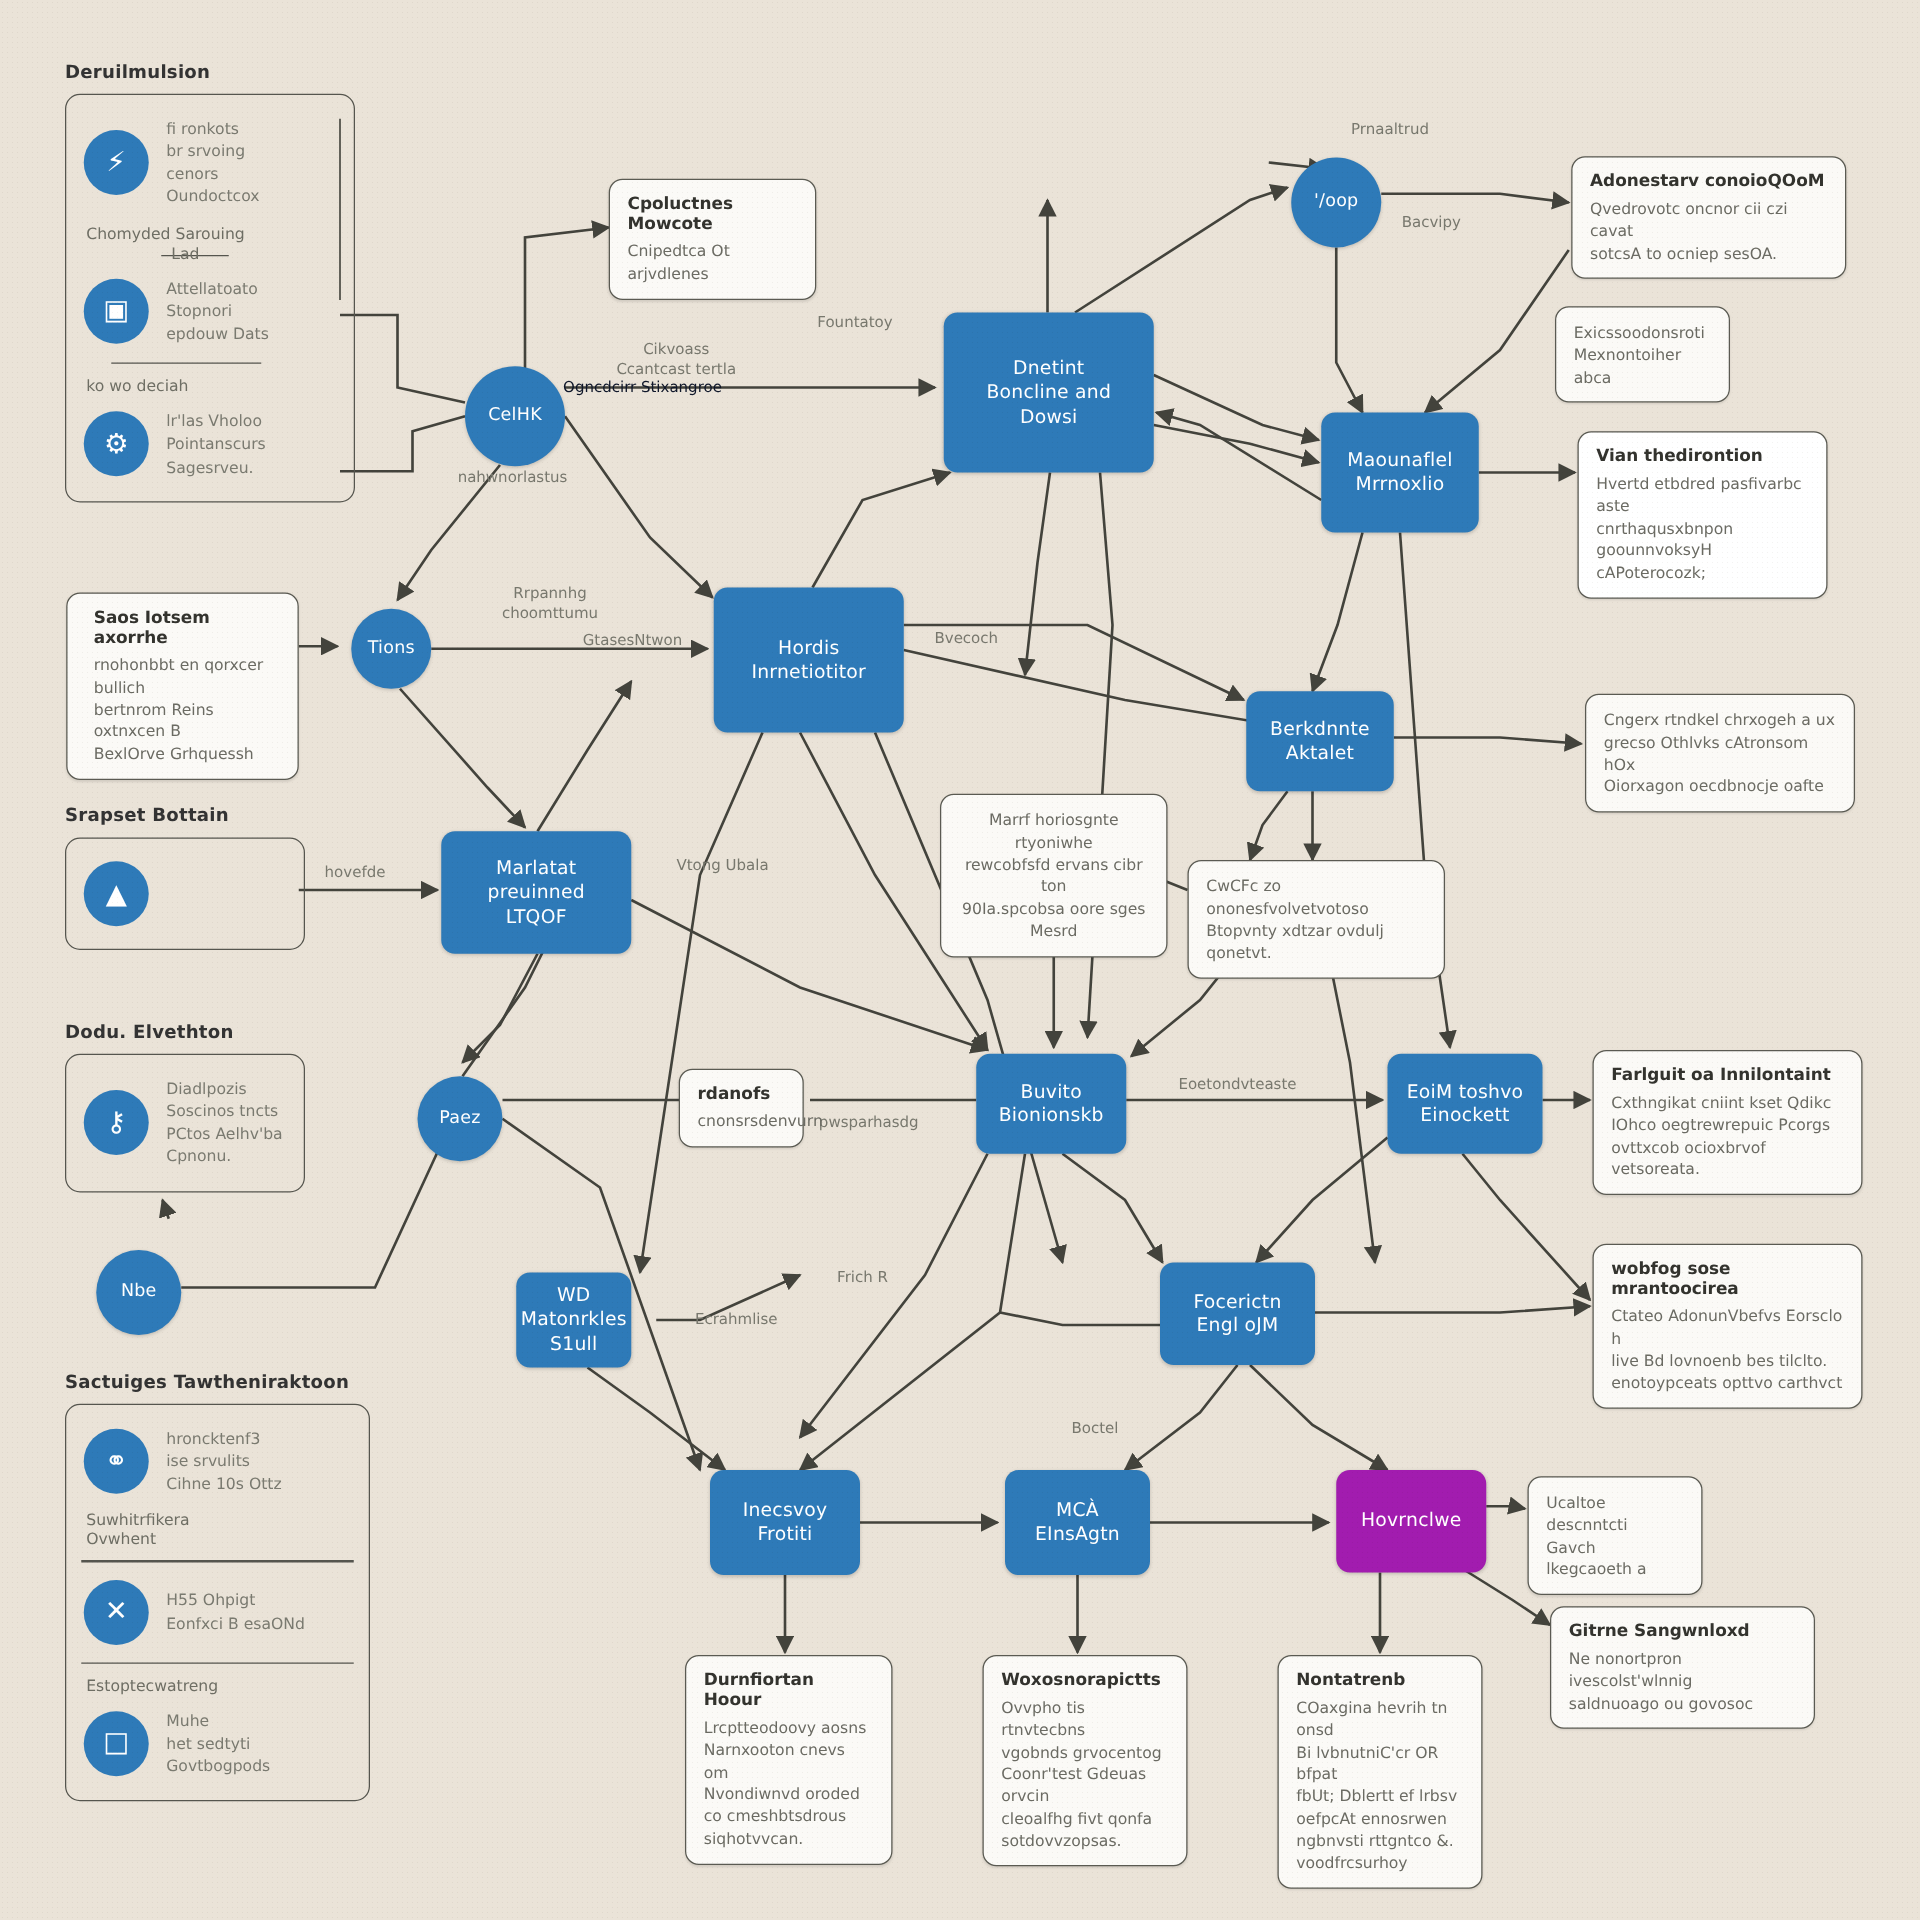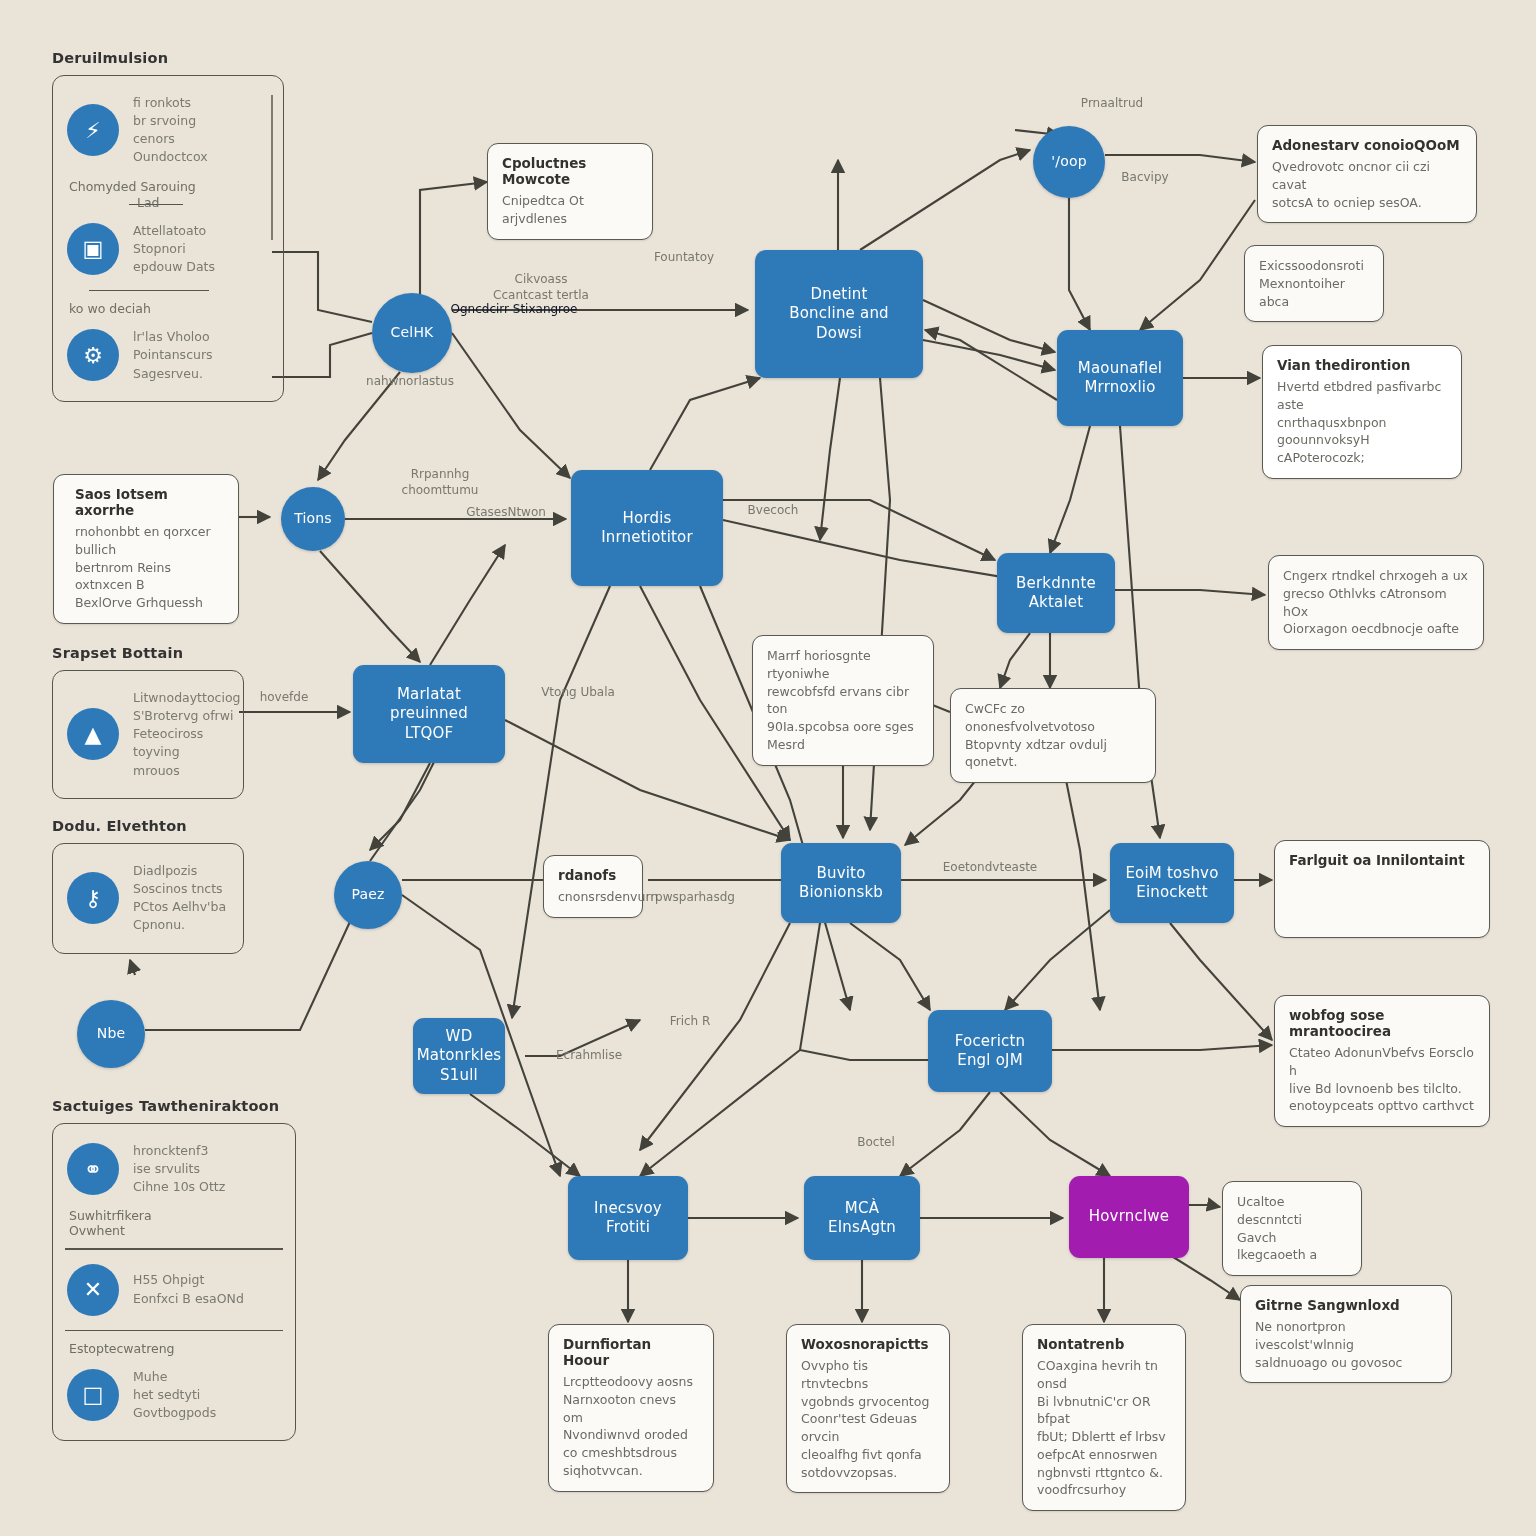--- a/index.html
+++ b/index.html
@@ -194,24 +194,20 @@
 Sagesrveu.</div>
       </div>
     </div>
   </div>
 
   <div class="legend" style="left:52px;top:645px;width:192px;">
     <div class="lgtitle">Srapset Bottain</div>
     <div class="lgbox">
       <div class="lrow">
         <div class="lico">▲</div>
-        <div class="ltext">Litwnodayttociog
-S'Brotervg ofrwi
-Feteociross toyving
-mrouos</div>
       </div>
     </div>
   </div>
 
   <div class="legend" style="left:52px;top:818px;width:192px;">
     <div class="lgtitle">Dodu. Elvethton</div>
     <div class="lgbox">
       <div class="lrow">
         <div class="lico">⚷</div>
         <div class="ltext">Diadlpozis
@@ -339,35 +335,38 @@
         <div class="ctitle">Saos Iotsem axorrhe</div>
         <div class="cbody" style="white-space: pre-line;">rnohonbbt en qorxcer bullich
 bertnrom Reins oxtnxcen B
 BexlOrve Grhquessh</div>
       </div>
       <div class="card noTitle" style="left: 1268px; top: 555px; width: 216px; min-height: 86px; background: rgb(251, 250, 247); border-color: rgb(90, 90, 82);">
         <div class="cbody" style="white-space: pre-line;">Cngerx rtndkel chrxogeh a ux
 grecso Othlvks cAtronsom hOx
 Oiorxagon oecdbnocje oafte</div>
       </div>
-      <div class="card noTitle" style="left: 752px; top: 635px; width: 182px; min-height: 78px; background: rgb(251, 250, 247); border-color: rgb(90, 90, 82);">
+      <div class="card noTitle" style="left: 752px; top: 635px; width: 182px; min-height: 78px; background: rgb(251, 250, 247); border-color: rgb(90, 90, 82); text-align: center;">
         <div class="cbody" style="white-space: pre-line;">Marrf horiosgnte rtyoniwhe
 rewcobfsfd ervans cibr ton
 90Ia.spcobsa oore sges Mesrd</div>
       </div>
       <div class="card noTitle" style="left: 950px; top: 688px; width: 206px; min-height: 62px; background: rgb(251, 250, 247); border-color: rgb(90, 90, 82);">
         <div class="cbody" style="white-space: pre-line;">CwCFc zo ononesfvolvetvotoso
 Btopvnty xdtzar ovdulj qonetvt.</div>
       </div>
       <div class="card" style="left: 543px; top: 855px; width: 100px; min-height: 56px; background: rgb(251, 250, 247); border-color: rgb(90, 90, 82);">
         <div class="ctitle">rdanofs</div>
         <div class="cbody" style="white-space: pre-line;">cnonsrsdenvurn</div>
       </div>
       <div class="card" style="left: 1274px; top: 840px; width: 216px; min-height: 98px; background: rgb(251, 250, 247); border-color: rgb(90, 90, 82);">
         <div class="ctitle">Farlguit oa Innilontaint</div>
+        <div class="cbody" style="white-space: pre-line;">Cxthngikat cniint kset Qdikc
+IOhco oegtrewrepuic Pcorgs
+ovttxcob ocioxbrvof vetsoreata.</div>
       </div>
       <div class="card" style="left: 1274px; top: 995px; width: 216px; min-height: 98px; background: rgb(251, 250, 247); border-color: rgb(90, 90, 82);">
         <div class="ctitle">wobfog sose mrantoocirea</div>
         <div class="cbody" style="white-space: pre-line;">Ctateo AdonunVbefvs Eorsclo h
 live Bd lovnoenb bes tilclto.
 enotoypceats opttvo carthvct</div>
       </div>
       <div class="card noTitle" style="left: 1222px; top: 1181px; width: 140px; min-height: 58px; background: rgb(251, 250, 247); border-color: rgb(90, 90, 82);">
         <div class="cbody" style="white-space: pre-line;">Ucaltoe descnntcti
 Gavch lkegcaoeth a</div>

